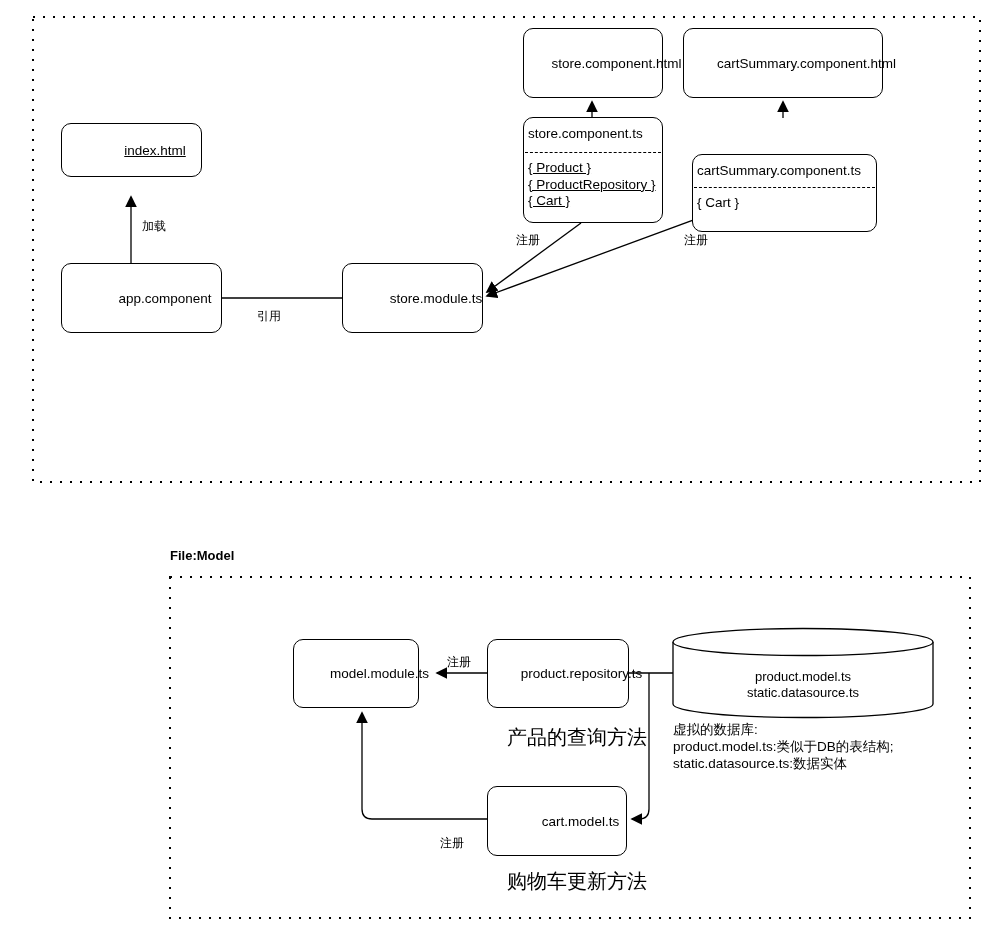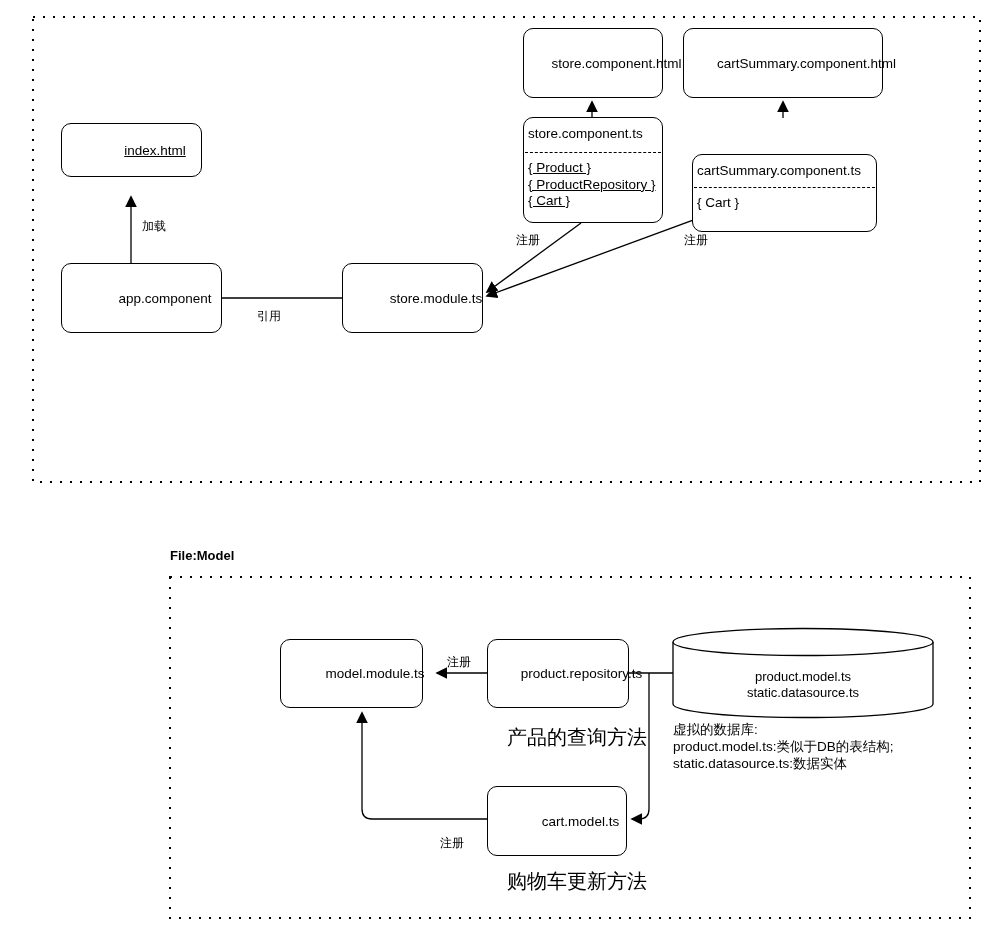--- a/index.html
+++ b/index.html
@@ -167,21 +167,21 @@
     </div>
   </div>
 
   <div class="lbl" style="left:142px; top:218px;">加载</div>
   <div class="lbl" style="left:257px; top:308px;">引用</div>
   <div class="lbl" style="left:516px; top:232px;">注册</div>
   <div class="lbl" style="left:684px; top:232px;">注册</div>
 
   <div class="heading" style="left:170px; top:548px;">File:Model</div>
 
-  <div class="node center" style="left:280px; top:639px; width:143px; height:69px;">
+  <div class="node center" style="left:293px; top:639px; width:126px; height:69px;">
     <span>model.module.ts</span>
   </div>
 
   <div class="node center" style="left:487px; top:639px; width:142px; height:69px;">
     <span>product.repository.ts</span>
   </div>
 
   <div class="node center" style="left:487px; top:786px; width:140px; height:70px;">
     <span>cart.model.ts</span>
   </div>

